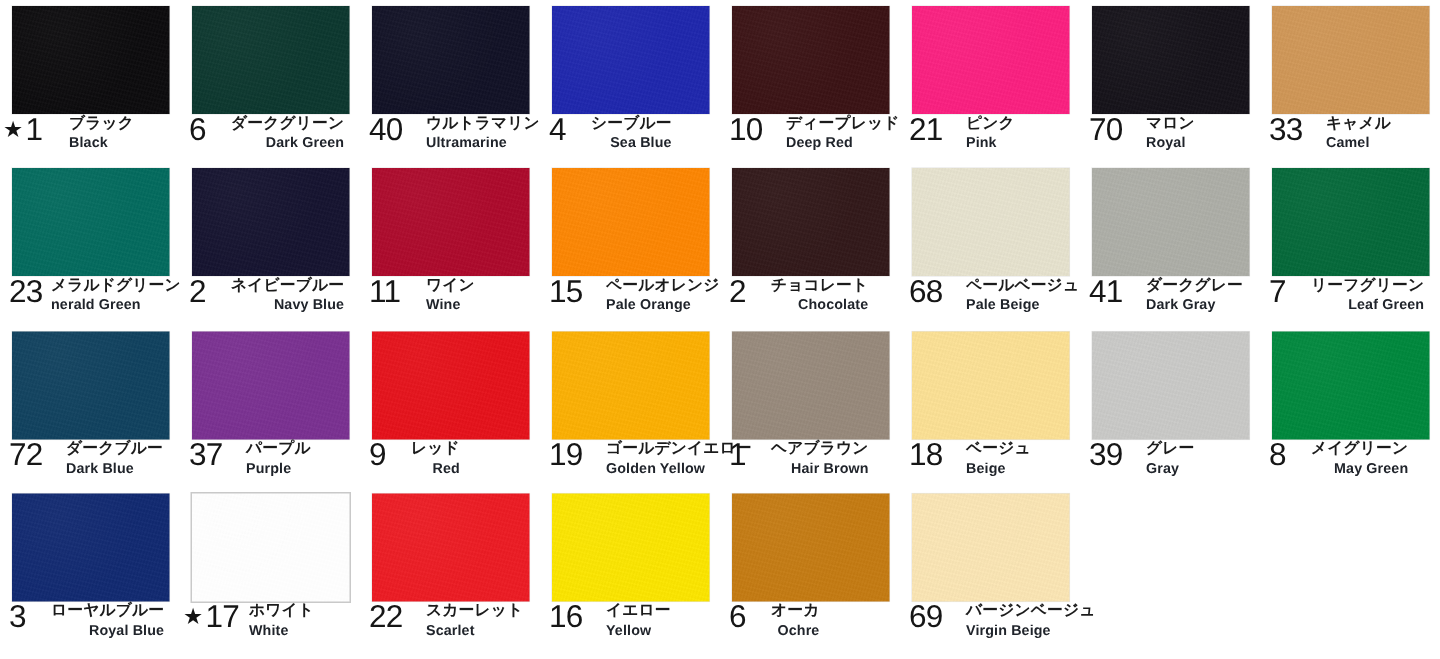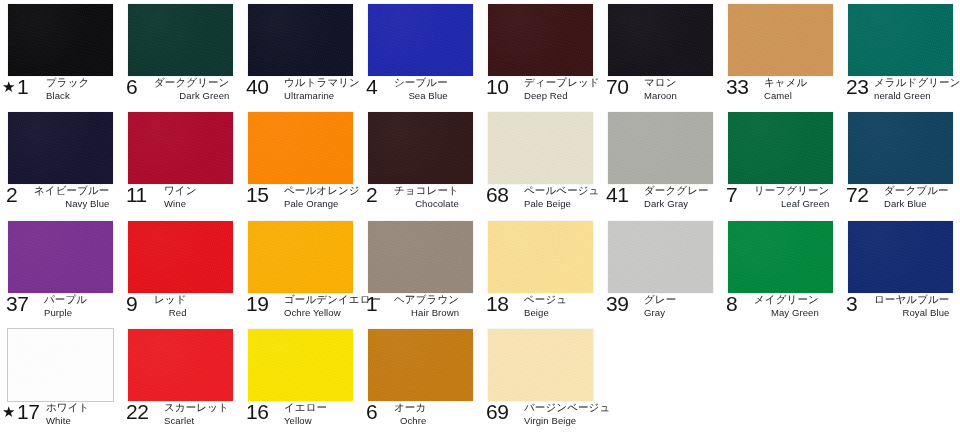--- a/index.html
+++ b/index.html
@@ -83,20 +83,21 @@
     letter-spacing: -0.5px;
   }
   .code.has-star { left: 17px; }
   .code.no-star  { left: 6px; }
   .code.w1 { letter-spacing: 0px; }
 
   .names {
     position: absolute;
     top: 0px;
     white-space: nowrap;
+    font-weight: bold;
   }
   .names.x-star { left: 46px; }
   .names.x-1    { left: 34px; text-align: right; }
   .names.x-2    { left: 44px; }
   .name-ja {
     font-family: "DejaVu Sans", sans-serif;
     font-size: 10.5px;
     line-height: 12px;
     color: #1b1b1b;
     display: block;
@@ -174,27 +175,39 @@
       <div class="label-row">
         <span class="code no-star">10</span>
         <div class="names x-2">
           <span class="name-ja">ディープレッド</span>
           <span class="name-en">Deep Red</span>
         </div>
       </div>
     </div>
     <div class="cell">
       <div class="swatch-wrap">
+        <div class="swatch" title="Pink" style="background: rgb(250, 32, 128);"></div>
+      </div>
+      <div class="label-row">
+        <span class="code no-star">21</span>
+        <div class="names x-2">
+          <span class="name-ja">ピンク</span>
+          <span class="name-en">Pink</span>
+        </div>
+      </div>
+    </div>
+    <div class="cell">
+      <div class="swatch-wrap">
         <div class="swatch" title="Maroon" style="background: rgb(22, 19, 26);"></div>
       </div>
       <div class="label-row">
         <span class="code no-star">70</span>
         <div class="names x-2">
           <span class="name-ja">マロン</span>
-          <span class="name-en">Maroon</span>
+          <span class="name-en">Royal</span>
         </div>
       </div>
     </div>
     <div class="cell">
       <div class="swatch-wrap">
         <div class="swatch" title="Camel" style="background: rgb(207, 150, 86);"></div>
       </div>
       <div class="label-row">
         <span class="code no-star">33</span>
         <div class="names x-2">
@@ -336,21 +349,21 @@
       </div>
     </div>
     <div class="cell">
       <div class="swatch-wrap">
         <div class="swatch" title="Golden Yellow" style="background: rgb(251, 176, 3);"></div>
       </div>
       <div class="label-row">
         <span class="code no-star">19</span>
         <div class="names x-2">
           <span class="name-ja">ゴールデンイエロー</span>
-          <span class="name-en">Ochre Yellow</span>
+          <span class="name-en">Golden Yellow</span>
         </div>
       </div>
     </div>
     <div class="cell">
       <div class="swatch-wrap">
         <div class="swatch" title="Hair Brown" style="background: rgb(151, 137, 123);"></div>
       </div>
       <div class="label-row">
         <span class="code no-star w1">1</span>
         <div class="names x-1">

